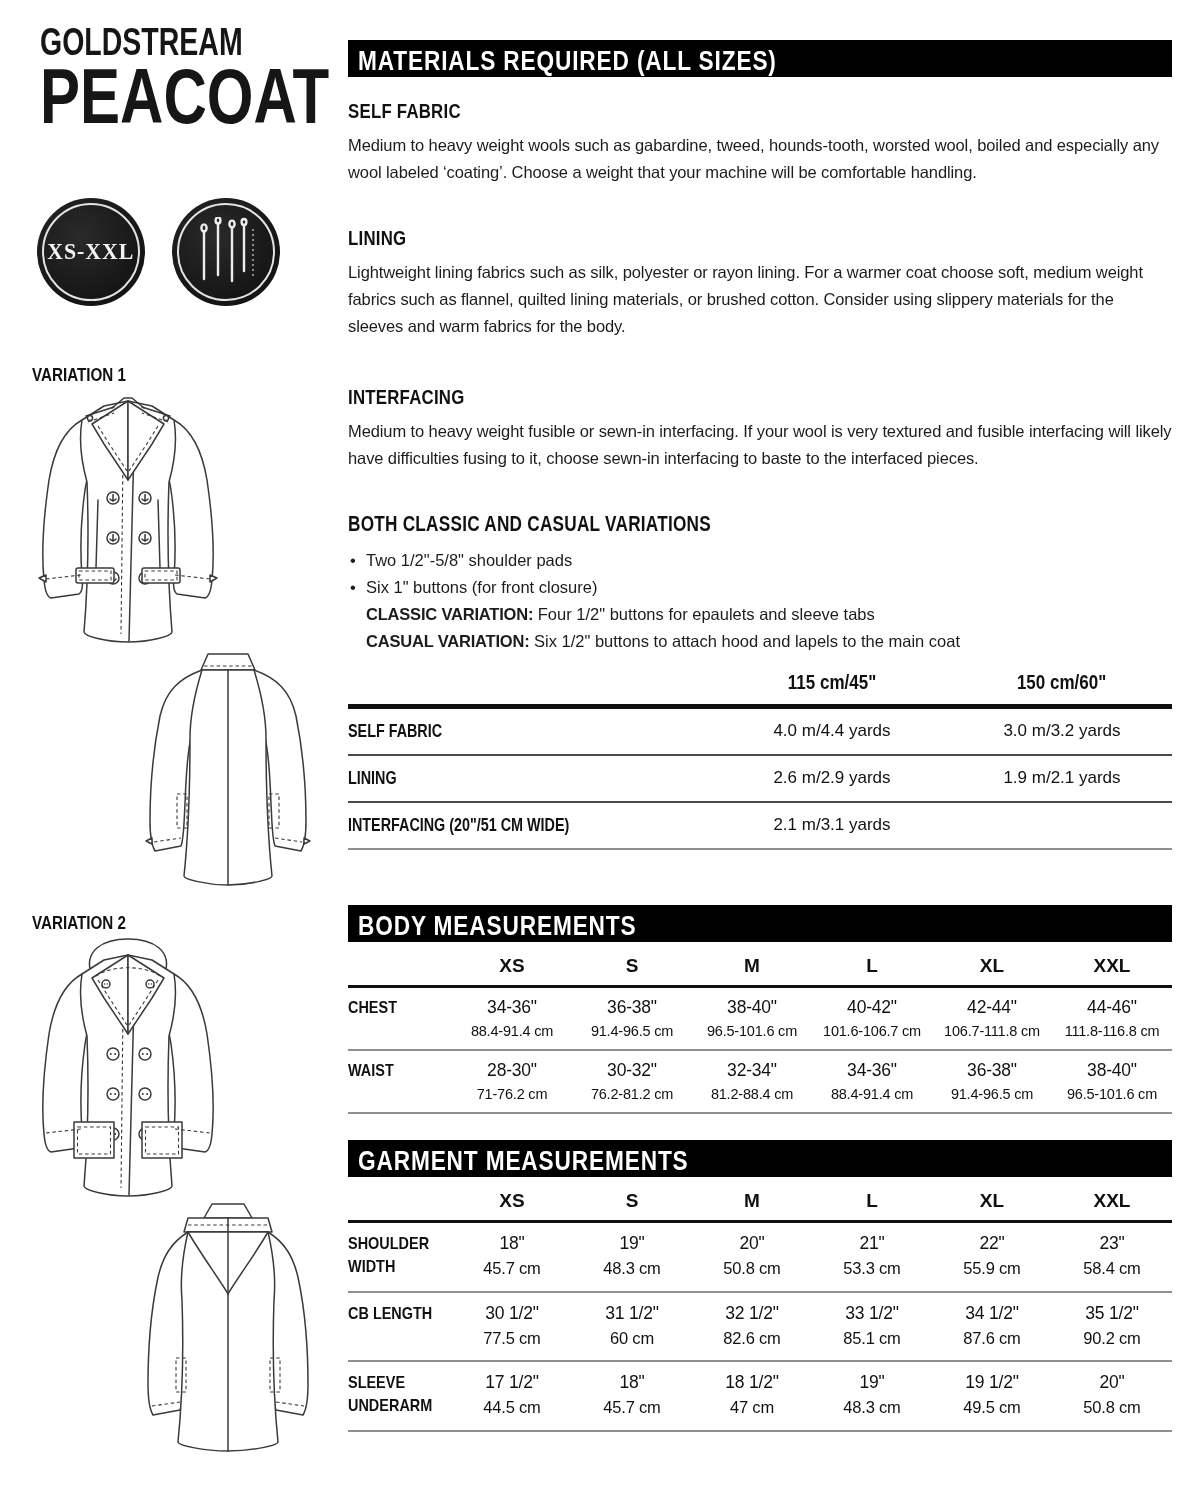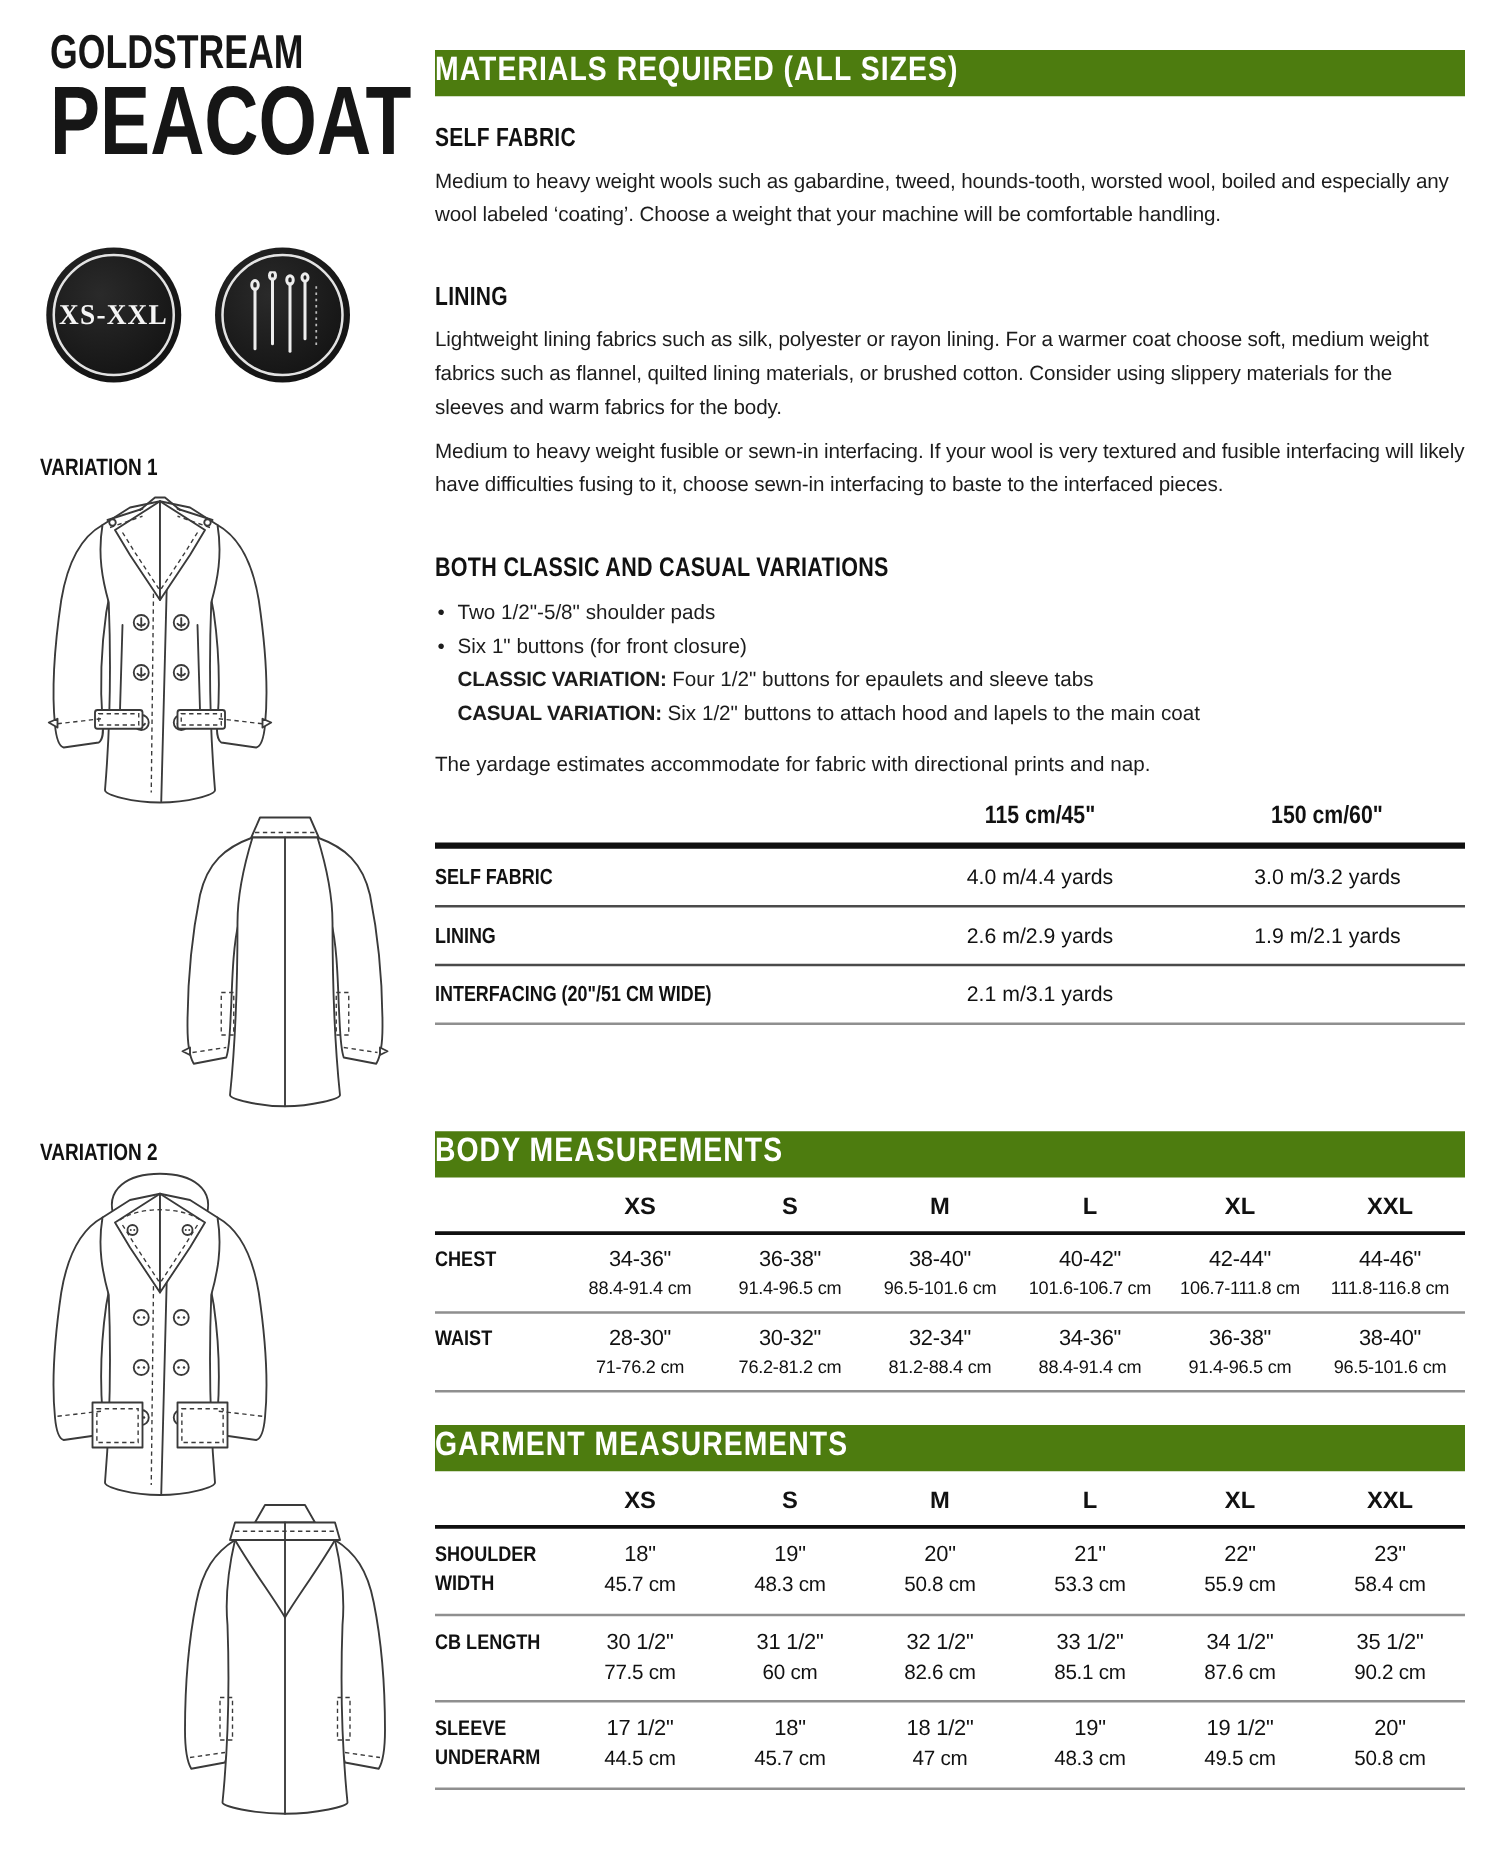--- a/index.html
+++ b/index.html
@@ -36,22 +36,22 @@
   #v1back  { left:128px; top:646px; width:202px; height:244px; }
   #v2front { left:26px; top:934px; width:206px; height:284px; }
   #v2back  { left:130px; top:1198px; width:198px; height:260px; }
 
   
   .rc { position:absolute; left:348px; width:824px; }
   #sec-materials { top:40px; }
   #sec-body { top:905px; }
   #sec-garment { top:1140px; }
 
-  .bar { height:37px; background:#4d7c0f; color:#fff; display:flex; align-items:flex-start;
-    padding-left:0; box-sizing:border-box; }
+  .bar { height:37px; background:#000000; color:#fff; display:flex; align-items:flex-end;
+    padding-left:10px; box-sizing:border-box; }
   .bar .cond { font-size:27px; font-weight:700; letter-spacing:1px; transform:scaleX(0.84); }
 
   .sub { margin:40px 0 0; font-size:21px; font-weight:700; }
   .sub.first { margin-top:22px; }
   .sub.interf { margin-top:46px; }
   .sub.both { font-size:21.5px; }
   .sub .cond { transform:scaleX(0.8); letter-spacing:0.3px; }
 
   p.bodytext { margin:9px 0 0; font-size:16.5px; line-height:1.63; letter-spacing:-0.1px; color:#1c1c1c; width:824px; }
 
@@ -253,30 +253,30 @@
     <div class="bar">
       <span class="cond">MATERIALS REQUIRED (ALL SIZES)</span>
     </div>
 
     <h2 class="sub first"><span class="cond">SELF FABRIC</span></h2>
     <p class="bodytext">Medium to heavy weight wools such as gabardine, tweed, hounds-tooth, worsted wool, boiled and especially any wool labeled ‘coating’. Choose a weight that your machine will be comfortable handling.</p>
 
     <h2 class="sub"><span class="cond">LINING</span></h2>
     <p class="bodytext">Lightweight lining fabrics such as silk, polyester or rayon lining. For a warmer coat choose soft, medium weight fabrics such as flannel, quilted lining materials, or brushed cotton. Consider using slippery materials for the sleeves and warm fabrics for the body.</p>
 
+    <h2 class="sub interf"><span class="cond">INTERFACING</span></h2>
     <p class="bodytext">Medium to heavy weight fusible or sewn-in interfacing. If your wool is very textured and fusible interfacing will likely have difficulties fusing to it, choose sewn-in interfacing to baste to the interfaced pieces.</p>
 
     <h2 class="sub both"><span class="cond">BOTH CLASSIC AND CASUAL VARIATIONS</span></h2>
     <div class="blist">
       <div class="bullet">Two 1/2"-5/8" shoulder pads</div>
       <div class="bullet">Six 1" buttons (for front closure)</div>
       <div class="subvar"><b>CLASSIC VARIATION:</b><span> Four 1/2" buttons for epaulets and sleeve tabs</span></div>
       <div class="subvar"><b>CASUAL VARIATION:</b><span> Six 1/2" buttons to attach hood and lapels to the main coat</span></div>
     </div>
-    <div class="note">The yardage estimates accommodate for fabric with directional prints and nap.</div>
 
     <div class="ytable">
       <div class="yhead">
         <div></div>
         <div class="c"><span class="condc">115 cm/45"</span></div>
         <div class="c"><span class="condc">150 cm/60"</span></div>
       </div>
       <div class="yrow">
         <div class="ylabel"><span class="cond">SELF FABRIC</span></div>
         <div class="c">4.0 m/4.4 yards</div>

